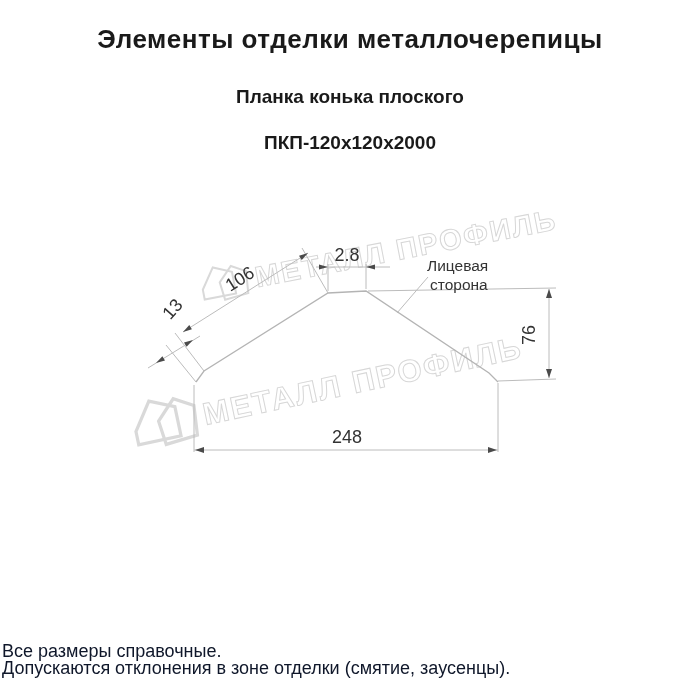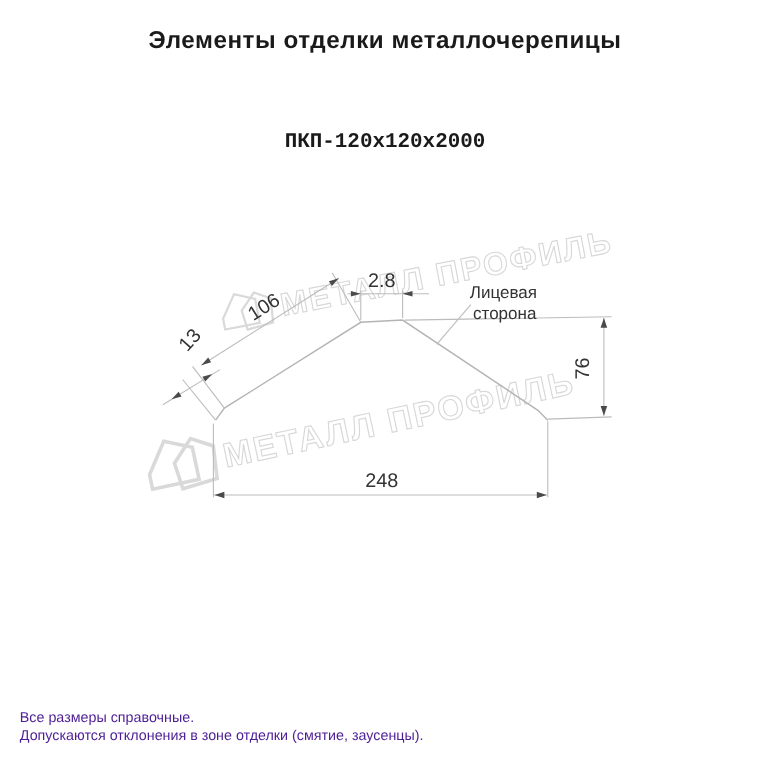--- a/index.html
+++ b/index.html
@@ -1,35 +1,36 @@
 <!DOCTYPE html>
 <html><head>
 <meta charset="utf-8">
 <style>
   html,body{margin:0;padding:0;background:#ffffff;}
   .page{position:relative;width:700px;height:700px;background:#fff;overflow:hidden;
         font-family:"Liberation Sans","DejaVu Sans",sans-serif;}
   .title{position:absolute;top:24px;left:0;width:700px;text-align:center;
-         font-size:22px;font-weight:bold;color:#1a1a1a;letter-spacing:0.5px;}
+         font-size:26px;font-weight:bold;color:#1a1a1a;letter-spacing:0.5px;}
   .subtitle{position:absolute;left:0;width:700px;text-align:center;
             font-size:19px;font-weight:bold;color:#1a1a1a;}
   .subtitle.name{top:86px;}
-  .subtitle.code{top:118px;font-family:Liberation Mono, monospace;}
+  .subtitle.code{top:132px;}
   .drawing{position:absolute;top:0;left:0;}
-  .notes{position:absolute;left:18px;top:643px;font-size:13px;color:#4c1d95;line-height:17px;}
+  .notes{position:absolute;left:2px;top:643px;font-size:18px;color:#0f172a;line-height:17px;}
   .dimtext{font-size:18px;fill:#333333;}
   .lbltext{font-size:15.5px;fill:#333333;}
   .wmtext{font-weight:bold;fill:none;stroke:#d7d7d7;stroke-width:1;letter-spacing:2px;}
 </style>
 </head>
 <body>
 
 <div class="page">
 
   <div class="title">Элементы отделки металлочерепицы</div>
+  <div class="subtitle name">Планка конька плоского</div>
   <div class="subtitle code">ПКП-120х120х2000</div>
 
   <svg class="drawing" width="700" height="700" viewBox="0 0 700 700">
 
     <g transform="translate(202,296) rotate(-11)">
       <g stroke="#d9d9d9" stroke-width="2" fill="none">
         <path d="M2,-6 L16,-26 L34,-18 L34,4 L2,4 Z"></path>
         <path d="M20,-10 L34,-24 L48,-16 L46,6 L22,8 Z"></path>
       </g>
       <text class="wmtext" x="56" y="2" font-size="29">МЕТАЛЛ ПРОФИЛЬ</text>

